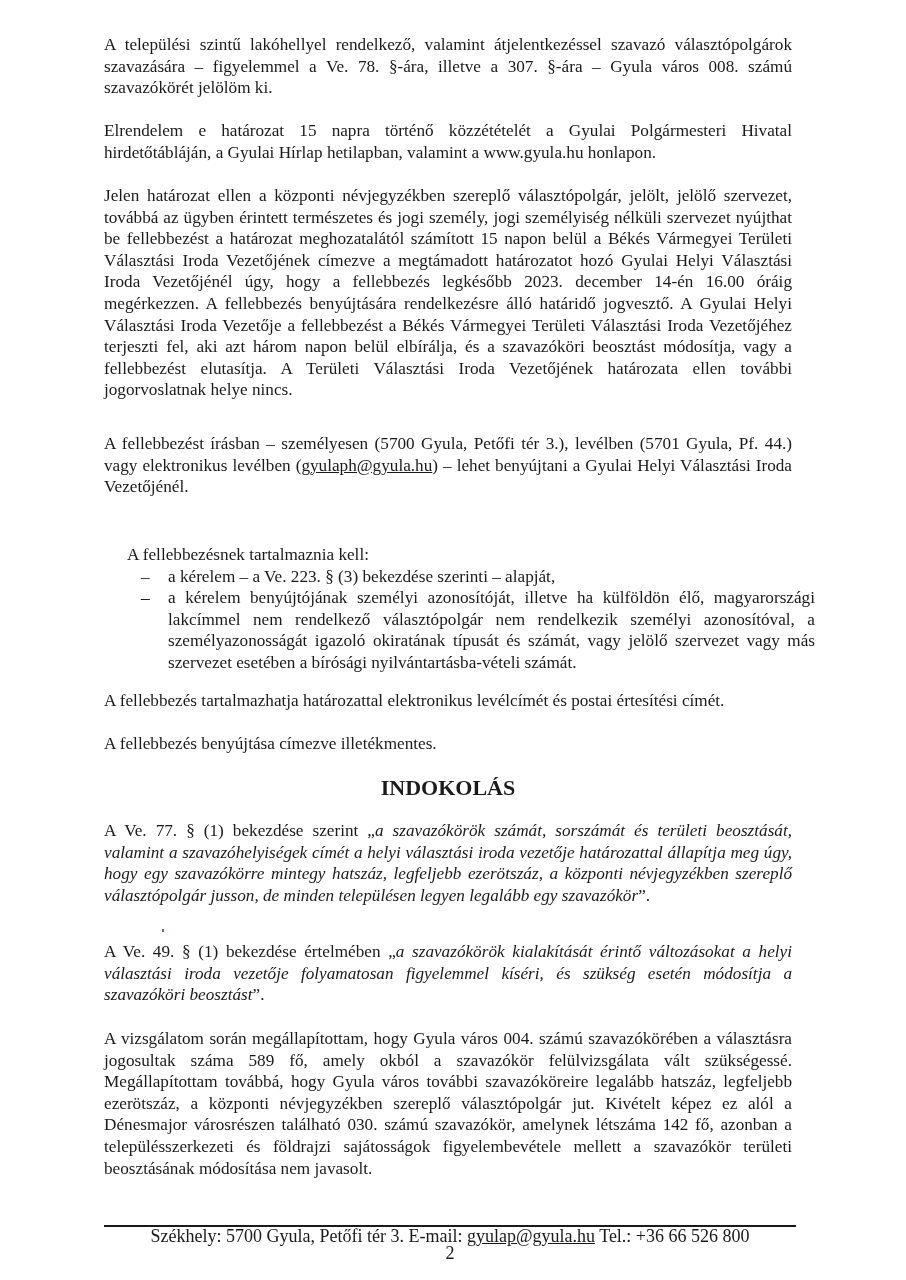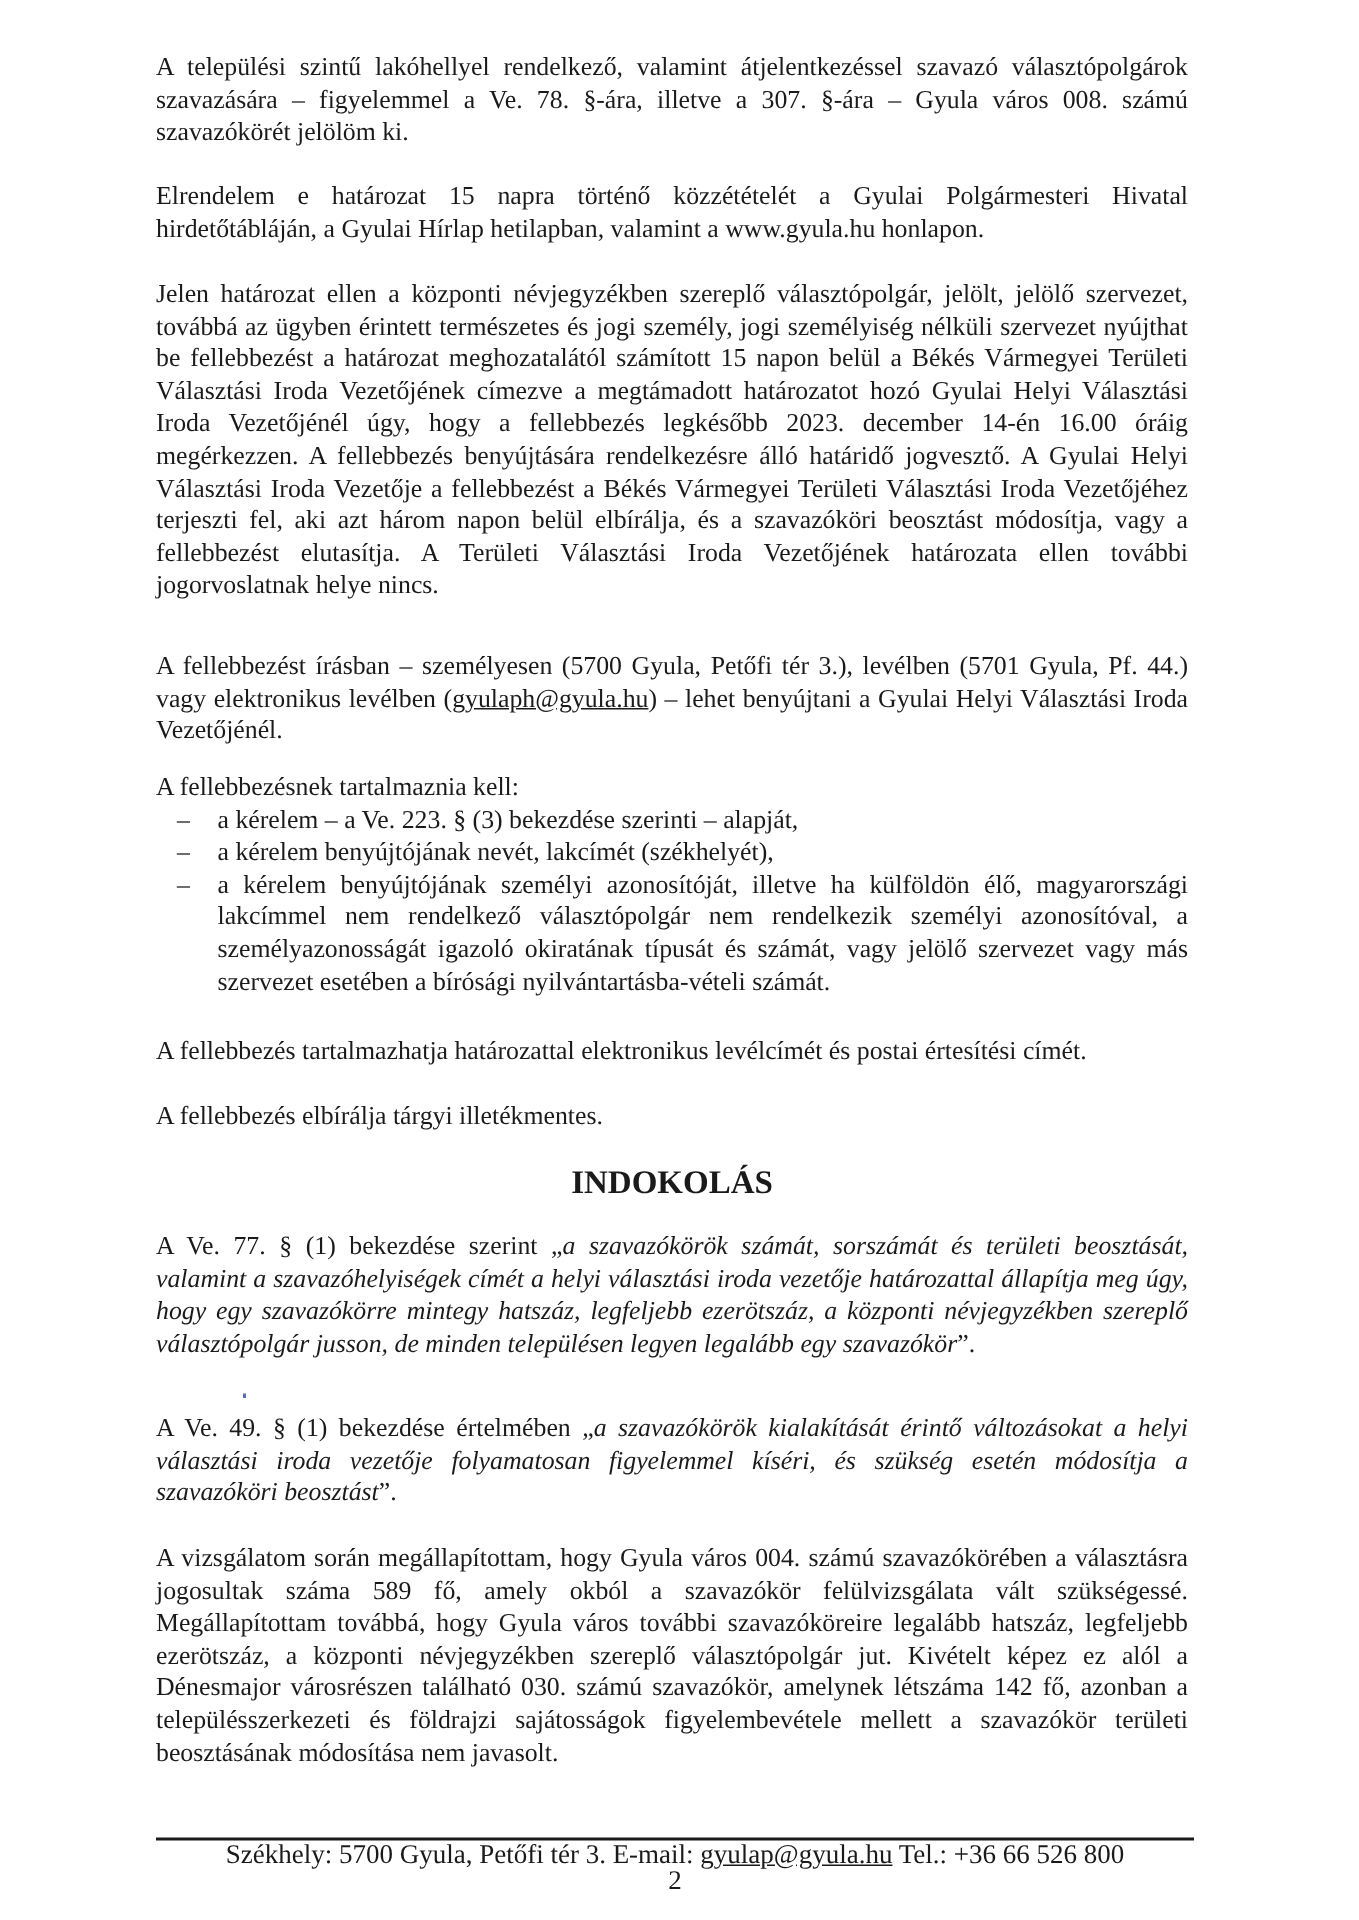--- a/index.html
+++ b/index.html
@@ -89,32 +89,32 @@
 <div class="page">
 
   <p class="blk" style="top:0px;">A települési szintű lakóhellyel rendelkező, valamint átjelentkezéssel szavazó választópolgárok szavazására – figyelemmel a Ve. 78. §-ára, illetve a 307. §-ára – Gyula város 008. számú szavazókörét jelölöm ki.</p>
 
   <p class="blk" style="top:86px;">Elrendelem e határozat 15 napra történő közzétételét a Gyulai Polgármesteri Hivatal hirdetőtábláján, a Gyulai Hírlap hetilapban, valamint a www.gyula.hu honlapon.</p>
 
   <p class="blk" style="top:151px;">Jelen határozat ellen a központi névjegyzékben szereplő választópolgár, jelölt, jelölő szervezet, továbbá az ügyben érintett természetes és jogi személy, jogi személyiség nélküli szervezet nyújthat be fellebbezést a határozat meghozatalától számított 15 napon belül a Békés Vármegyei Területi Választási Iroda Vezetőjének címezve a megtámadott határozatot hozó Gyulai Helyi Választási Iroda Vezetőjénél úgy, hogy a fellebbezés legkésőbb 2023. december 14-én 16.00 óráig megérkezzen. A fellebbezés benyújtására rendelkezésre álló határidő jogvesztő. A Gyulai Helyi Választási Iroda Vezetője a fellebbezést a Békés Vármegyei Területi Választási Iroda Vezetőjéhez terjeszti fel, aki azt három napon belül elbírálja, és a szavazóköri beosztást módosítja, vagy a fellebbezést elutasítja. A Területi Választási Iroda Vezetőjének határozata ellen további jogorvoslatnak helye nincs.</p>
 
   <p class="blk" style="top:399px;"><span>A fellebbezést írásban – személyesen (5700 Gyula, Petőfi tér 3.), levélben (5701 Gyula, Pf. 44.) vagy elektronikus levélben (</span><a class="mail" href="#">gyulaph@gyula.hu</a><span>) – lehet benyújtani a Gyulai Helyi Választási Iroda Vezetőjénél.</span></p>
 
-  <div class="blk" style="top:480px;">
+  <div class="blk" style="top:510px;margin-left:23px;">
     <p style="margin:0;">A fellebbezésnek tartalmaznia kell:</p>
     <ul class="intro-list">
       <li><span class="dash">–</span><span>a kérelem – a Ve. 223. § (3) bekezdése szerinti – alapját,</span></li>
-      <li><span class="dash">–</span><span>a kérelem benyújtójának nevét, lakcímét (székhelyét),</span></li>
+      <li><span class="dash">–</span></li>
       <li><span class="dash">–</span><span>a kérelem benyújtójának személyi azonosítóját, illetve ha külföldön élő, magyarországi lakcímmel nem rendelkező választópolgár nem rendelkezik személyi azonosítóval, a személyazonosságát igazoló okiratának típusát és számát, vagy jelölő szervezet vagy más szervezet esetében a bírósági nyilvántartásba-vételi számát.</span></li>
     </ul>
   </div>
 
   <p class="blk" style="top:656px;">A fellebbezés tartalmazhatja határozattal elektronikus levélcímét és postai értesítési címét.</p>
 
-  <p class="blk" style="top:699px;">A fellebbezés elbírálja tárgyi illetékmentes.</p>
+  <p class="blk" style="top:699px;">A fellebbezés benyújtása címezve illetékmentes.</p>
 
   <h2 class="heading blk" style="top:743px;">INDOKOLÁS</h2>
 
   <p class="blk" style="top:786px;"><span>A Ve. 77. § (1) bekezdése szerint „</span><em>a szavazókörök számát, sorszámát és területi beosztását, valamint a szavazóhelyiségek címét a helyi választási iroda vezetője határozattal állapítja meg úgy, hogy egy szavazókörre </em><span class="bi">mintegy hatszáz, legfeljebb ezerötszáz</span><em>, a központi névjegyzékben szereplő választópolgár jusson, de minden településen legyen legalább egy szavazókör</em><span>”.</span></p>
 
   <p class="blk" style="top:907px;"><span>A Ve. 49. § (1) bekezdése értelmében „</span><em>a szavazókörök kialakítását érintő változásokat a helyi választási iroda vezetője folyamatosan figyelemmel kíséri, és szükség esetén módosítja a szavazóköri beosztást</em><span>”.</span></p>
 
   <p class="blk" style="top:994px;">A vizsgálatom során megállapítottam, hogy Gyula város 004. számú szavazókörében a választásra jogosultak száma 589 fő, amely okból a szavazókör felülvizsgálata vált szükségessé. Megállapítottam továbbá, hogy Gyula város további szavazóköreire legalább hatszáz, legfeljebb ezerötszáz, a központi névjegyzékben szereplő választópolgár jut. Kivételt képez ez alól a Dénesmajor városrészen található 030. számú szavazókör, amelynek létszáma 142 fő, azonban a településszerkezeti és földrajzi sajátosságok figyelembevétele mellett a szavazókör területi beosztásának módosítása nem javasolt.</p>
 </div>
 

